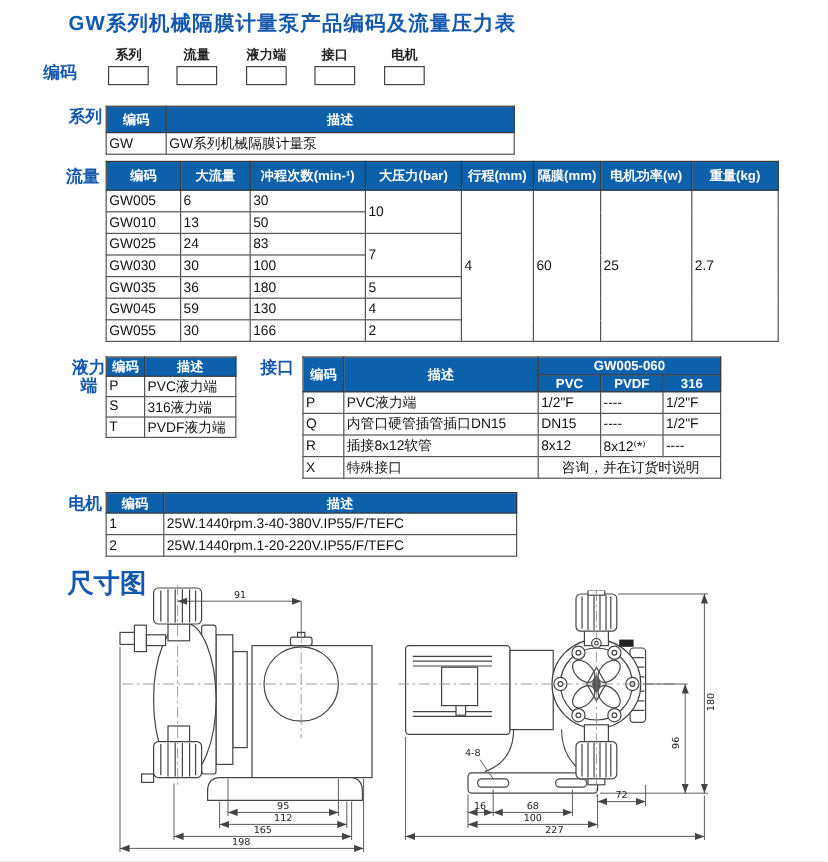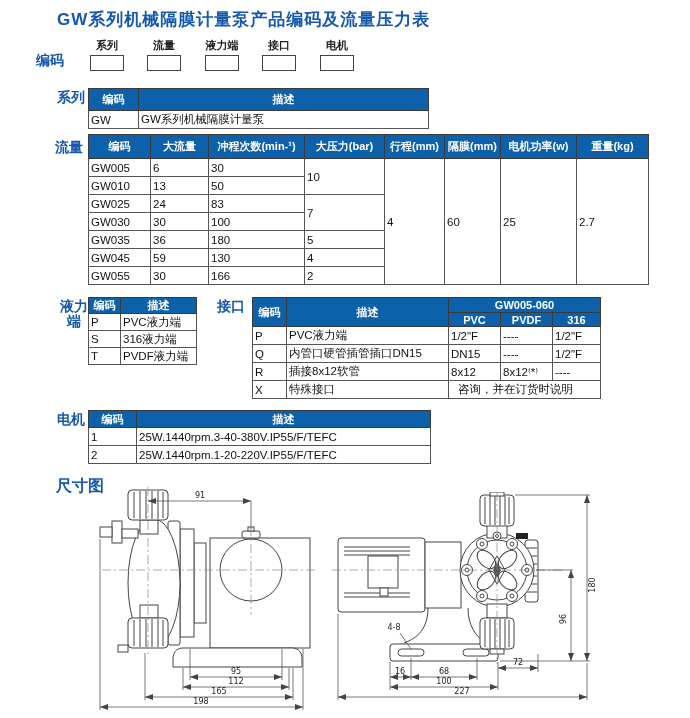--- a/index.html
+++ b/index.html
@@ -14,21 +14,21 @@
   .code-group .box{height:14px;border:1px solid #444;background:#fff;}
   
   table{position:absolute;border-collapse:collapse;table-layout:fixed;background:#fff;}
   th{background:#0d61ab;color:#fff;font-weight:bold;font-size:11px;border:1px solid #3a3a3a;padding:0;}
   td{border:1px solid #555;font-size:11.5px;padding:0 2px;color:#111;background:#fff;}
   tr.hrow{height:22px;} tr.drow{height:18px;}
   #flow-table tr.hrow{height:24px;}
   #liquid-table tr.hrow{height:16px;} #liquid-table tr.drow{height:17px;}
   #itf-table tr.h1{height:15px;} #itf-table tr.h2{height:14px;}
   #motor-table tr.hrow{height:17px;}
-  td.left{text-align:left;padding-left:9px;}
+  td.left{text-align:left;padding-left:19px;}
   
   svg{position:absolute;}
   svg .ln{stroke:#444;stroke-width:1;fill:none;}
   svg .wh{stroke:#444;stroke-width:1;fill:#fff;}
   svg .cl{stroke:#888;stroke-width:0.7;fill:none;stroke-dasharray:9 3 2 3;}
   svg .dim{stroke:#555;stroke-width:0.8;fill:none;}
   svg text{font-family:"DejaVu Sans",sans-serif;font-size:8px;fill:#222;}
 </style>
 </head>
 <body>
@@ -240,21 +240,21 @@
       <td>1</td>
       <td>25W.1440rpm.3-40-380V.IP55/F/TEFC</td>
     </tr>
     <tr class="drow">
       <td>2</td>
       <td>25W.1440rpm.1-20-220V.IP55/F/TEFC</td>
     </tr>
   </tbody>
     </table>
 
-  <div class="sec-label" style="left:56px;top:478px;font-size:16px;">尺寸图</div>
+  <div class="sec-label" style="left:56px;top:478px;font-size:22px;">尺寸图</div>
 
   <svg style="left:90px;top:487px;" width="245" height="228" viewBox="0 0 245 228">
     <defs>
       <marker id="arA" markerWidth="9" markerHeight="8" refX="8" refY="3" orient="auto" markerUnits="userSpaceOnUse">
         <path d="M0,0 L8,3 L0,6 z" fill="#444"></path>
       </marker>
       <marker id="arB" markerWidth="9" markerHeight="8" refX="8" refY="3" orient="auto-start-reverse" markerUnits="userSpaceOnUse">
         <path d="M0,0 L8,3 L0,6 z" fill="#444"></path>
       </marker>
       <g id="knobL">

